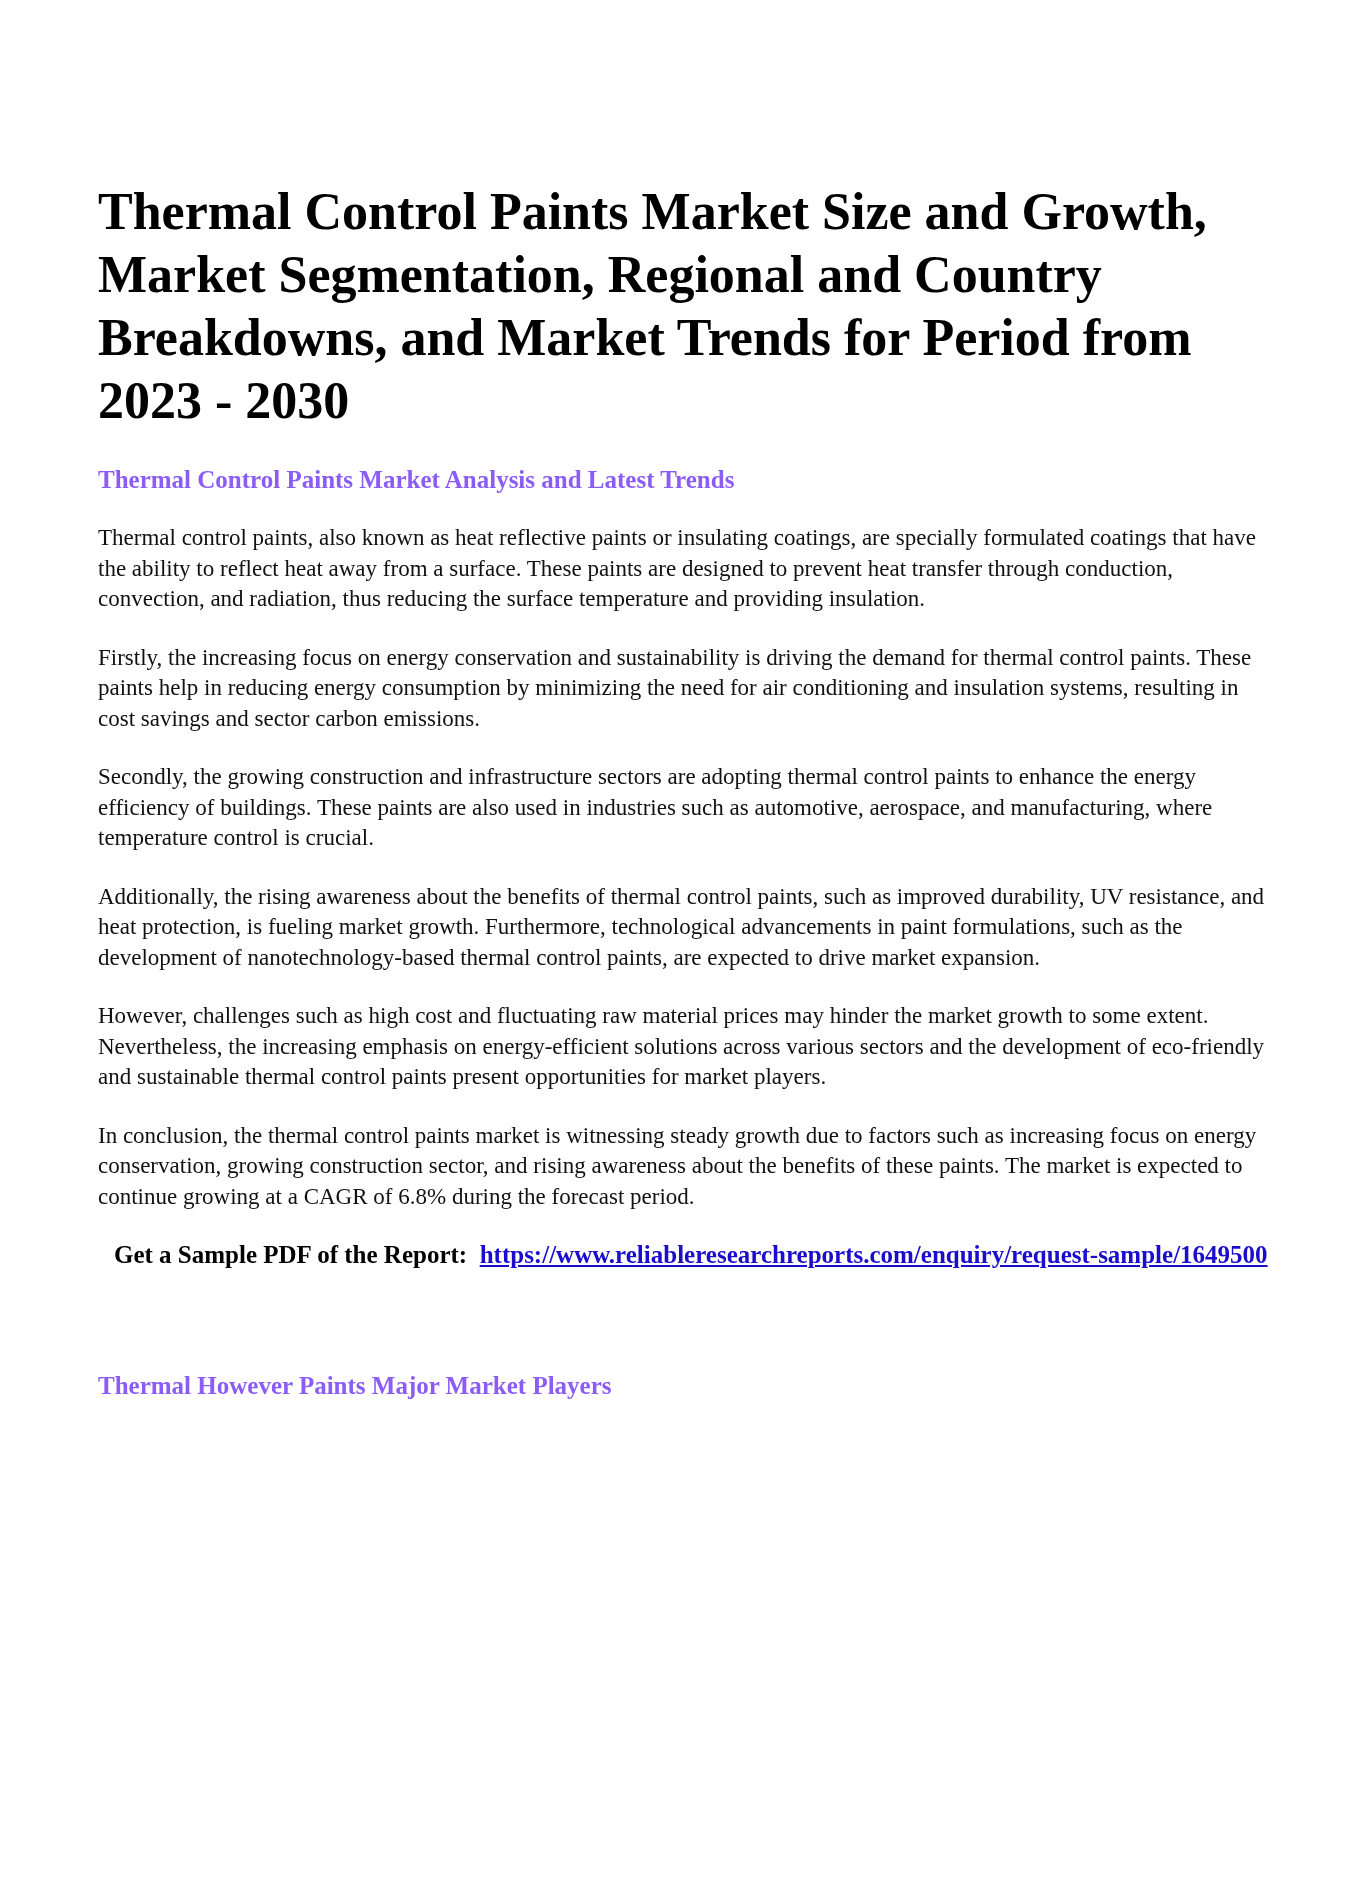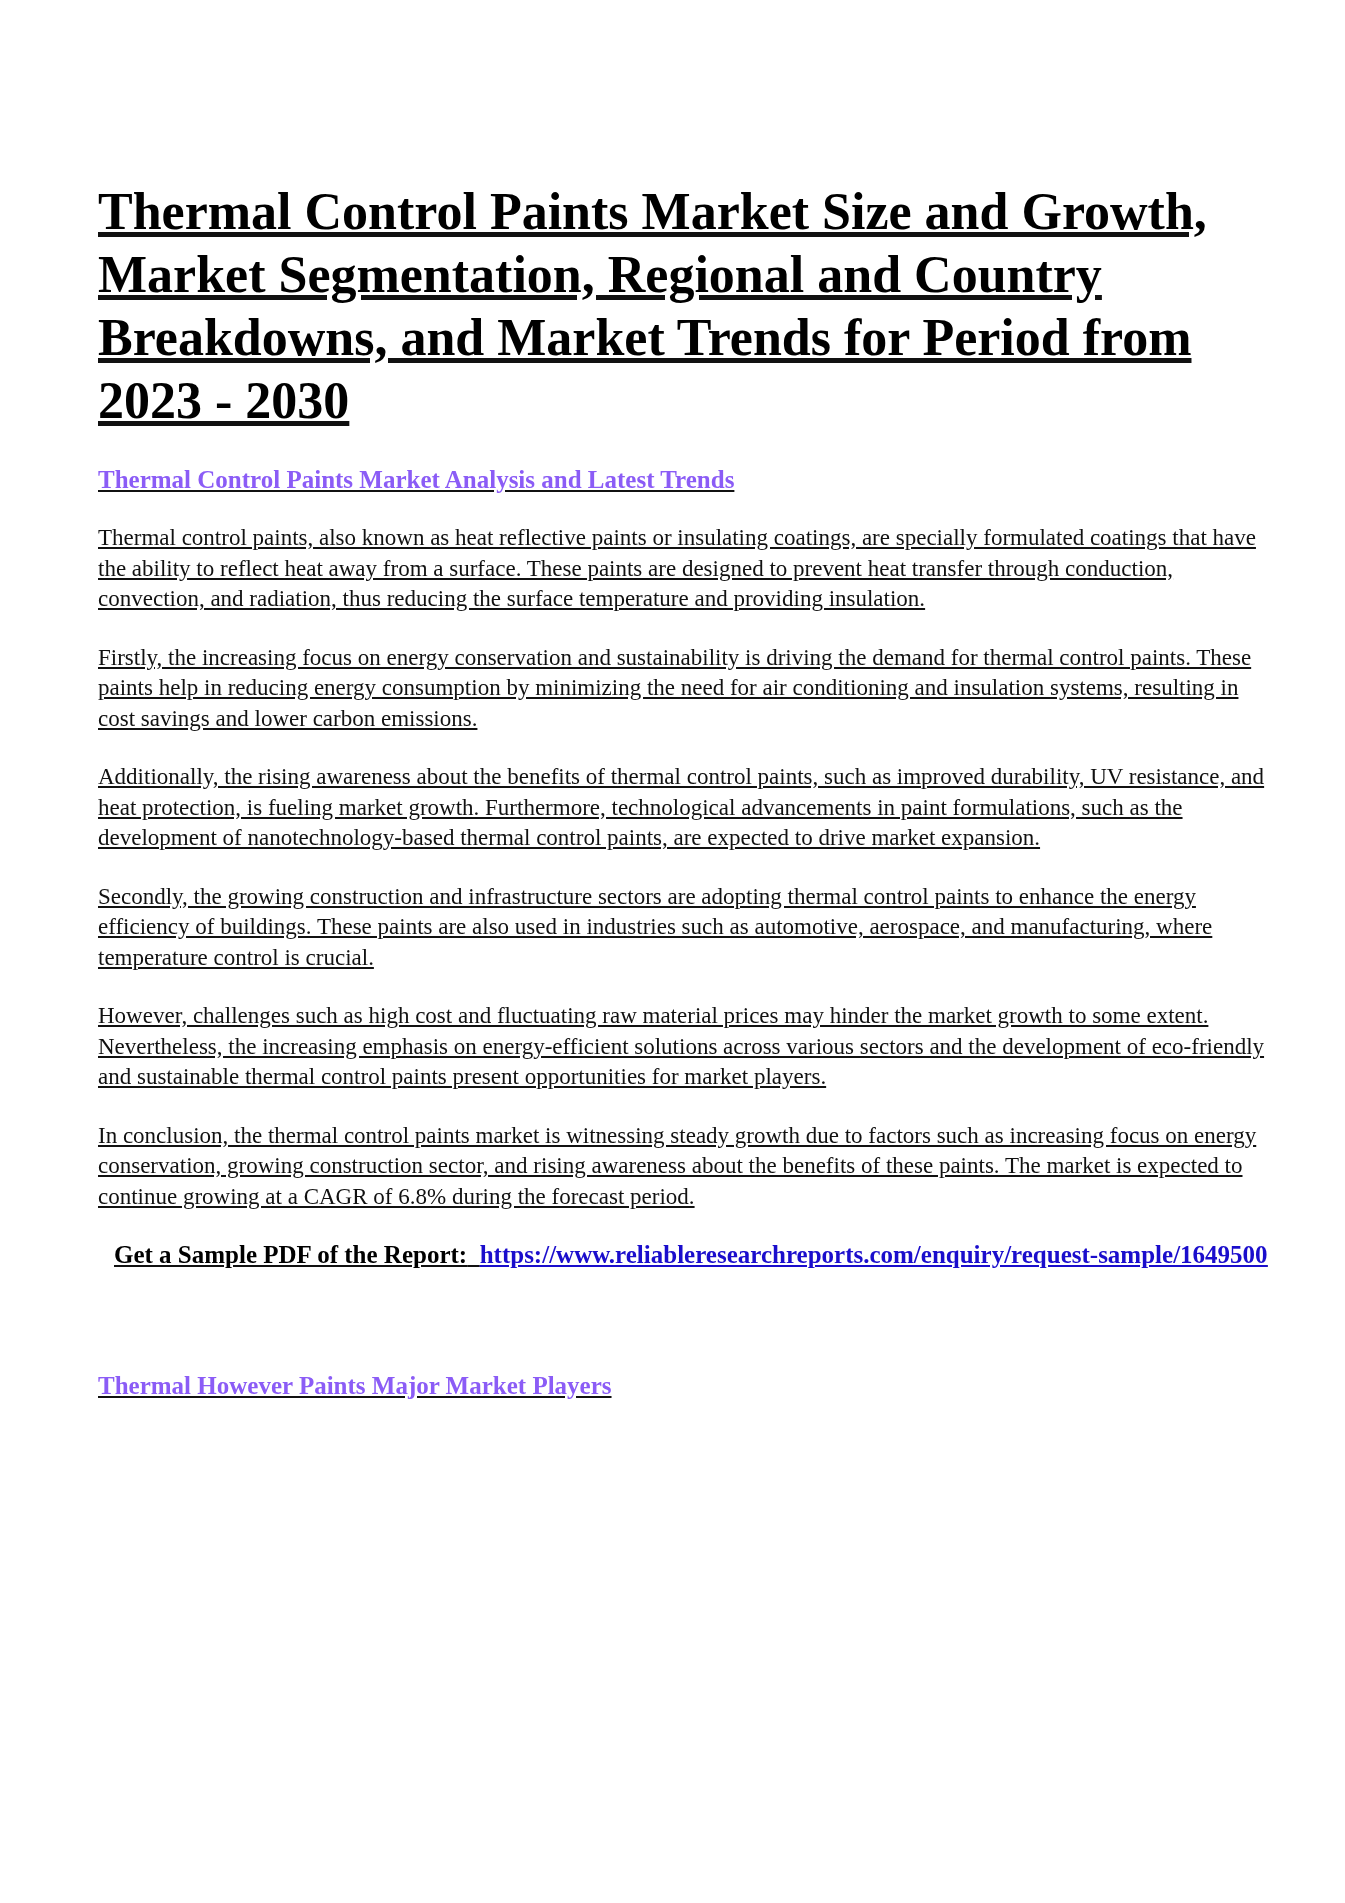--- a/index.html
+++ b/index.html
@@ -13,21 +13,20 @@
       position: relative;
       overflow: hidden;
       font-family: "Liberation Serif", "DejaVu Serif", serif;
       color: #111111;
     }
     .page {
       position: absolute;
       left: 98px;
       top: 180px;
       width: 1170px;
-      text-decoration: underline;
     }
     .doc-title {
       font-family: "Liberation Serif", "DejaVu Serif", serif;
       font-weight: bold;
       font-size: 52px;
       line-height: 63px;
       margin: 0;
       color: #000000;
       letter-spacing: 0px;
     }
@@ -70,23 +69,23 @@
   </style>
 </head>
 <body>
 
 <div class="page">
   <h1 class="doc-title">Thermal Control Paints Market Size and Growth, Market Segmentation, Regional and Country Breakdowns, and Market Trends for Period from 2023 - 2030</h1>
 
   <h2 class="section-heading first">Thermal Control Paints Market Analysis and Latest Trends</h2>
 
   <p class="para p0">Thermal control paints, also known as heat reflective paints or insulating coatings, are specially formulated coatings that have the ability to reflect heat away from a surface. These paints are designed to prevent heat transfer through conduction, convection, and radiation, thus reducing the surface temperature and providing insulation.</p>
-  <p class="para gap">Firstly, the increasing focus on energy conservation and sustainability is driving the demand for thermal control paints. These paints help in reducing energy consumption by minimizing the need for air conditioning and insulation systems, resulting in cost savings and lower carbon emissions.</p>
+  <p class="para gap">Firstly, the increasing focus on energy conservation and sustainability is driving the demand for thermal control paints. These paints help in reducing energy consumption by minimizing the need for air conditioning and insulation systems, resulting in cost savings and sector carbon emissions.</p>
+  <p class="para gap">Secondly, the growing construction and infrastructure sectors are adopting thermal control paints to enhance the energy efficiency of buildings. These paints are also used in industries such as automotive, aerospace, and manufacturing, where temperature control is crucial.</p>
   <p class="para gap">Additionally, the rising awareness about the benefits of thermal control paints, such as improved durability, UV resistance, and heat protection, is fueling market growth. Furthermore, technological advancements in paint formulations, such as the development of nanotechnology-based thermal control paints, are expected to drive market expansion.</p>
-  <p class="para gap">Secondly, the growing construction and infrastructure sectors are adopting thermal control paints to enhance the energy efficiency of buildings. These paints are also used in industries such as automotive, aerospace, and manufacturing, where temperature control is crucial.</p>
   <p class="para gap">However, challenges such as high cost and fluctuating raw material prices may hinder the market growth to some extent. Nevertheless, the increasing emphasis on energy-efficient solutions across various sectors and the development of eco-friendly and sustainable thermal control paints present opportunities for market players.</p>
   <p class="para gap">In conclusion, the thermal control paints market is witnessing steady growth due to factors such as increasing focus on energy conservation, growing construction sector, and rising awareness about the benefits of these paints. The market is expected to continue growing at a CAGR of 6.8% during the forecast period.</p>
 
   <p class="cta">
     <span>Get a Sample PDF of the Report:</span>&nbsp;
     <a href="#">https://www.reliableresearchreports.com/enquiry/request-sample/1649500</a>
   </p>
 
   <h2 class="section-heading players">Thermal However Paints Major Market Players</h2>
 </div>

